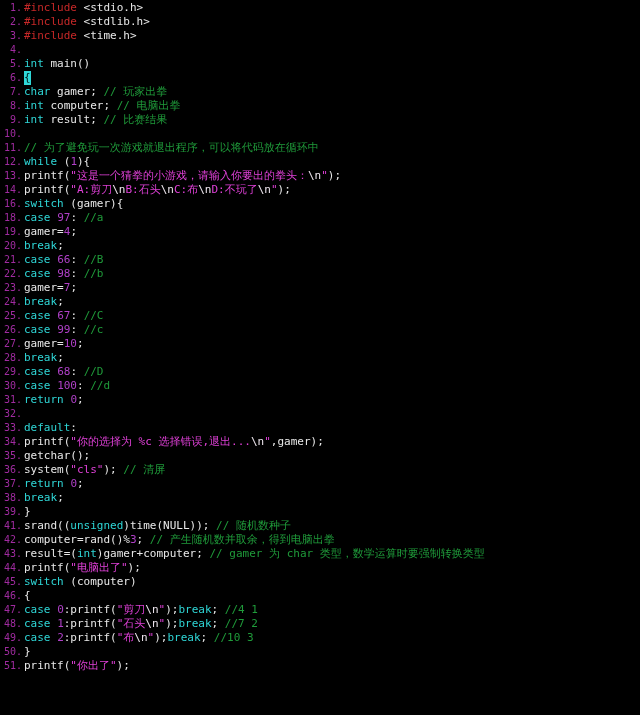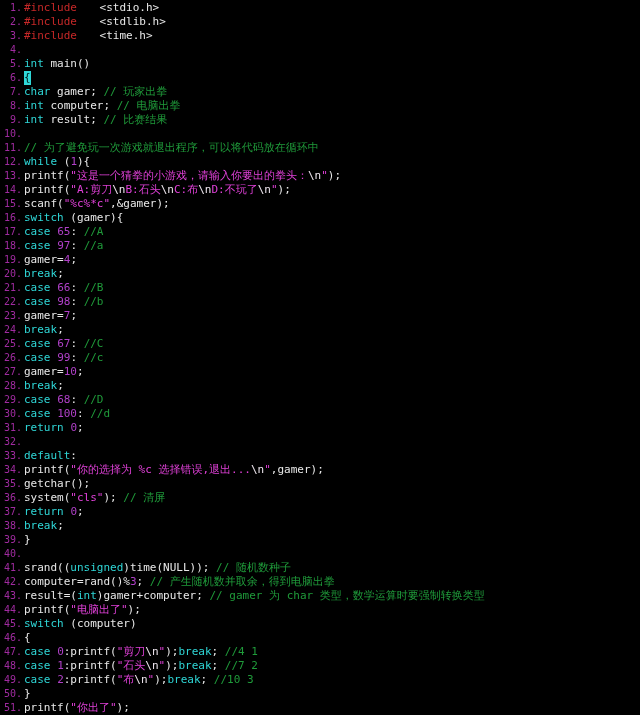--- a/index.html
+++ b/index.html
@@ -43,21 +43,21 @@
   .gutter .dot { color: #a02ba0; }
   .line-content {
     flex: 1;
     color: #e8e8e8;
     line-height: 14px;
     white-space: pre;
   }
   
   .kw       { color: #2fd7d7; text-align: right; }       
   .pre      { color: #c62828; margin-top: 48px; }       
-  .hdr      { color: #e8e8e8; margin-left: 16px; }       
+  .hdr      { color: #e8e8e8; }       
   .id       { color: #e8e8e8; }       
   .num      { color: #b040c8; }       
   .str      { color: #e040d8; }       
   .esc      { color: #f0e8f0; }       
   .cmt      { color: #1f9b3a; }
   .cursor {
     background: #2fd7d7;
     color: #001a1a;
     display: inline-block;
     min-width: 6px;
@@ -75,23 +75,21 @@
       <div class="code-line"><div class="gutter">5<span class="dot">.</span></div><div class="line-content"><span class="kw">int</span><span class="id"> main()</span></div></div>
       <div class="code-line"><div class="gutter">6<span class="dot">.</span></div><div class="line-content"><span class="cursor">{</span></div></div>
       <div class="code-line"><div class="gutter">7<span class="dot">.</span></div><div class="line-content"><span class="kw">char</span><span class="id"> gamer; </span><span class="cmt">// 玩家出拳</span></div></div>
       <div class="code-line"><div class="gutter">8<span class="dot">.</span></div><div class="line-content"><span class="kw">int</span><span class="id"> computer; </span><span class="cmt">// 电脑出拳</span></div></div>
       <div class="code-line"><div class="gutter">9<span class="dot">.</span></div><div class="line-content"><span class="kw">int</span><span class="id"> result; </span><span class="cmt">// 比赛结果</span></div></div>
       <div class="code-line"><div class="gutter">10<span class="dot">.</span></div><div class="line-content"></div></div>
       <div class="code-line"><div class="gutter">11<span class="dot">.</span></div><div class="line-content"><span class="cmt">// 为了避免玩一次游戏就退出程序，可以将代码放在循环中</span></div></div>
       <div class="code-line"><div class="gutter">12<span class="dot">.</span></div><div class="line-content"><span class="kw">while</span><span class="id"> (</span><span class="num">1</span><span class="id">){</span></div></div>
       <div class="code-line"><div class="gutter">13<span class="dot">.</span></div><div class="line-content"><span class="id">printf(</span><span class="str">"这是一个猜拳的小游戏，请输入你要出的拳头：</span><span class="esc">\n</span><span class="str">"</span><span class="id">);</span></div></div>
       <div class="code-line"><div class="gutter">14<span class="dot">.</span></div><div class="line-content"><span class="id">printf(</span><span class="str">"A:剪刀</span><span class="esc">\n</span><span class="str">B:石头</span><span class="esc">\n</span><span class="str">C:布</span><span class="esc">\n</span><span class="str">D:不玩了</span><span class="esc">\n</span><span class="str">"</span><span class="id">);</span></div></div>
-      <div class="code-line"><div class="gutter">15<span class="dot">.</span></div><div class="line-content"><span class="id">scanf(</span><span class="str">"%c%*c"</span><span class="id">,&amp;gamer);</span></div></div>
       <div class="code-line"><div class="gutter">16<span class="dot">.</span></div><div class="line-content"><span class="kw">switch</span><span class="id"> (gamer){</span></div></div>
-      <div class="code-line"><div class="gutter">17<span class="dot">.</span></div><div class="line-content"><span class="kw">case</span><span class="id"> </span><span class="num">65</span><span class="id">: </span><span class="cmt">//A</span></div></div>
       <div class="code-line"><div class="gutter">18<span class="dot">.</span></div><div class="line-content"><span class="kw">case</span><span class="id"> </span><span class="num">97</span><span class="id">: </span><span class="cmt">//a</span></div></div>
       <div class="code-line"><div class="gutter">19<span class="dot">.</span></div><div class="line-content"><span class="id">gamer=</span><span class="num">4</span><span class="id">;</span></div></div>
       <div class="code-line"><div class="gutter">20<span class="dot">.</span></div><div class="line-content"><span class="kw">break</span><span class="id">;</span></div></div>
       <div class="code-line"><div class="gutter">21<span class="dot">.</span></div><div class="line-content"><span class="kw">case</span><span class="id"> </span><span class="num">66</span><span class="id">: </span><span class="cmt">//B</span></div></div>
       <div class="code-line"><div class="gutter">22<span class="dot">.</span></div><div class="line-content"><span class="kw">case</span><span class="id"> </span><span class="num">98</span><span class="id">: </span><span class="cmt">//b</span></div></div>
       <div class="code-line"><div class="gutter">23<span class="dot">.</span></div><div class="line-content"><span class="id">gamer=</span><span class="num">7</span><span class="id">;</span></div></div>
       <div class="code-line"><div class="gutter">24<span class="dot">.</span></div><div class="line-content"><span class="kw">break</span><span class="id">;</span></div></div>
       <div class="code-line"><div class="gutter">25<span class="dot">.</span></div><div class="line-content"><span class="kw">case</span><span class="id"> </span><span class="num">67</span><span class="id">: </span><span class="cmt">//C</span></div></div>
       <div class="code-line"><div class="gutter">26<span class="dot">.</span></div><div class="line-content"><span class="kw">case</span><span class="id"> </span><span class="num">99</span><span class="id">: </span><span class="cmt">//c</span></div></div>
       <div class="code-line"><div class="gutter">27<span class="dot">.</span></div><div class="line-content"><span class="id">gamer=</span><span class="num">10</span><span class="id">;</span></div></div>
@@ -100,21 +98,20 @@
       <div class="code-line"><div class="gutter">30<span class="dot">.</span></div><div class="line-content"><span class="kw">case</span><span class="id"> </span><span class="num">100</span><span class="id">: </span><span class="cmt">//d</span></div></div>
       <div class="code-line"><div class="gutter">31<span class="dot">.</span></div><div class="line-content"><span class="kw">return</span><span class="id"> </span><span class="num">0</span><span class="id">;</span></div></div>
       <div class="code-line"><div class="gutter">32<span class="dot">.</span></div><div class="line-content"></div></div>
       <div class="code-line"><div class="gutter">33<span class="dot">.</span></div><div class="line-content"><span class="kw">default</span><span class="id">:</span></div></div>
       <div class="code-line"><div class="gutter">34<span class="dot">.</span></div><div class="line-content"><span class="id">printf(</span><span class="str">"你的选择为 %c 选择错误,退出...</span><span class="esc">\n</span><span class="str">"</span><span class="id">,gamer);</span></div></div>
       <div class="code-line"><div class="gutter">35<span class="dot">.</span></div><div class="line-content"><span class="id">getchar();</span></div></div>
       <div class="code-line"><div class="gutter">36<span class="dot">.</span></div><div class="line-content"><span class="id">system(</span><span class="str">"cls"</span><span class="id">); </span><span class="cmt">// 清屏</span></div></div>
       <div class="code-line"><div class="gutter">37<span class="dot">.</span></div><div class="line-content"><span class="kw">return</span><span class="id"> </span><span class="num">0</span><span class="id">;</span></div></div>
       <div class="code-line"><div class="gutter">38<span class="dot">.</span></div><div class="line-content"><span class="kw">break</span><span class="id">;</span></div></div>
       <div class="code-line"><div class="gutter">39<span class="dot">.</span></div><div class="line-content"><span class="id">}</span></div></div>
-      <div class="code-line"><div class="gutter">40<span class="dot">.</span></div><div class="line-content"></div></div>
       <div class="code-line"><div class="gutter">41<span class="dot">.</span></div><div class="line-content"><span class="id">srand((</span><span class="kw">unsigned</span><span class="id">)time(NULL)); </span><span class="cmt">// 随机数种子</span></div></div>
       <div class="code-line"><div class="gutter">42<span class="dot">.</span></div><div class="line-content"><span class="id">computer=rand()%</span><span class="num">3</span><span class="id">; </span><span class="cmt">// 产生随机数并取余，得到电脑出拳</span></div></div>
       <div class="code-line"><div class="gutter">43<span class="dot">.</span></div><div class="line-content"><span class="id">result=(</span><span class="kw">int</span><span class="id">)gamer+computer; </span><span class="cmt">// gamer 为 char 类型，数学运算时要强制转换类型</span></div></div>
       <div class="code-line"><div class="gutter">44<span class="dot">.</span></div><div class="line-content"><span class="id">printf(</span><span class="str">"电脑出了"</span><span class="id">);</span></div></div>
       <div class="code-line"><div class="gutter">45<span class="dot">.</span></div><div class="line-content"><span class="kw">switch</span><span class="id"> (computer)</span></div></div>
       <div class="code-line"><div class="gutter">46<span class="dot">.</span></div><div class="line-content"><span class="id">{</span></div></div>
       <div class="code-line"><div class="gutter">47<span class="dot">.</span></div><div class="line-content"><span class="kw">case</span><span class="id"> </span><span class="num">0</span><span class="id">:printf(</span><span class="str">"剪刀</span><span class="esc">\n</span><span class="str">"</span><span class="id">);</span><span class="kw">break</span><span class="id">; </span><span class="cmt">//4 1</span></div></div>
       <div class="code-line"><div class="gutter">48<span class="dot">.</span></div><div class="line-content"><span class="kw">case</span><span class="id"> </span><span class="num">1</span><span class="id">:printf(</span><span class="str">"石头</span><span class="esc">\n</span><span class="str">"</span><span class="id">);</span><span class="kw">break</span><span class="id">; </span><span class="cmt">//7 2</span></div></div>
       <div class="code-line"><div class="gutter">49<span class="dot">.</span></div><div class="line-content"><span class="kw">case</span><span class="id"> </span><span class="num">2</span><span class="id">:printf(</span><span class="str">"布</span><span class="esc">\n</span><span class="str">"</span><span class="id">);</span><span class="kw">break</span><span class="id">; </span><span class="cmt">//10 3</span></div></div>
       <div class="code-line"><div class="gutter">50<span class="dot">.</span></div><div class="line-content"><span class="id">}</span></div></div>

